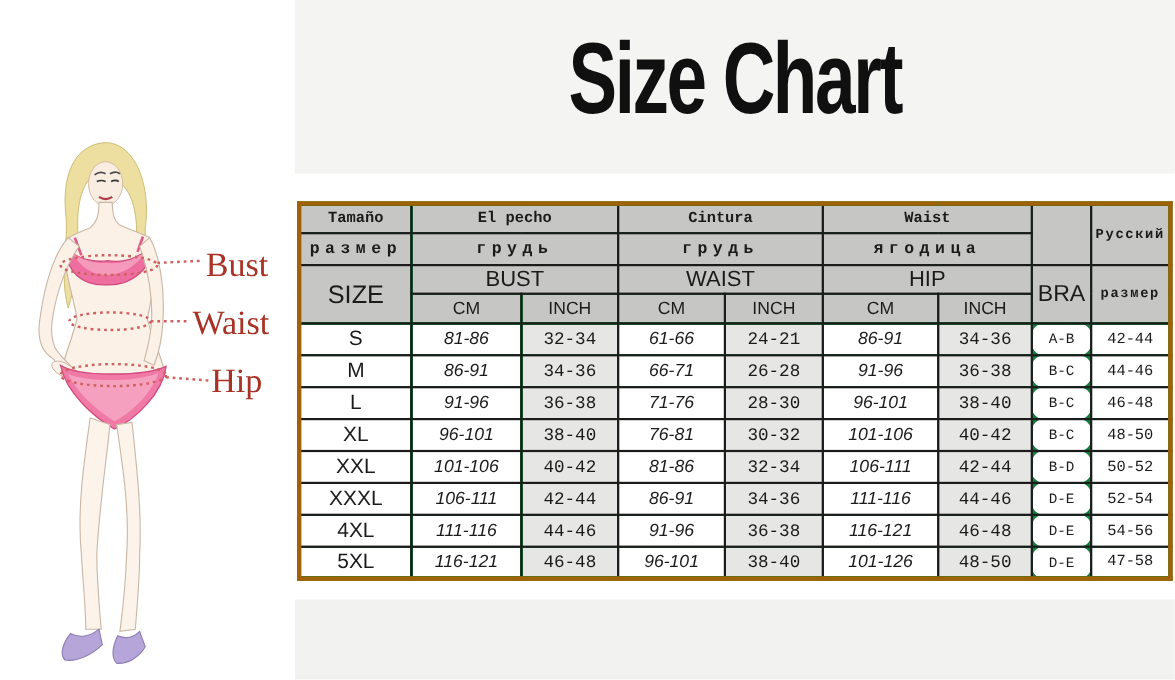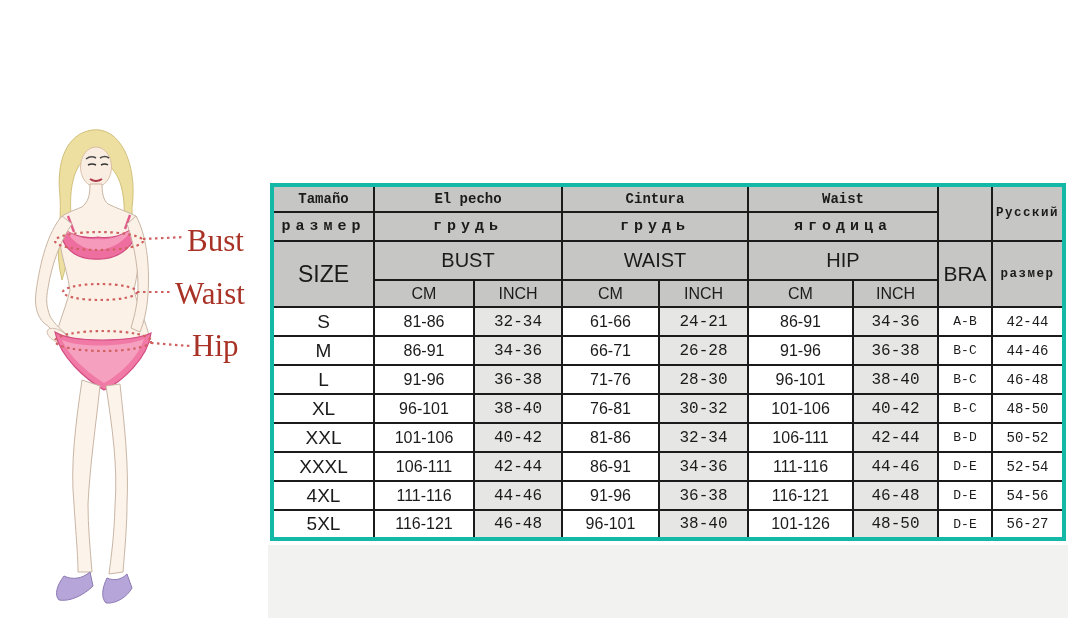--- a/index.html
+++ b/index.html
@@ -46,33 +46,33 @@
   .lbl-bust{left:187px;top:225px;}
   .lbl-waist{left:175px;top:278px;}
   .lbl-hip{left:192px;top:330px;}
   
   table.size-table{
     position:absolute;left:270px;top:183px;
     width:792px;
     border-collapse:collapse;
     table-layout:fixed;
     background:#15803d;
-    border:4px solid #14b8a6;
+    border:4px solid #a16207;
   }
   table.size-table td{
     border:2px solid #1b1b1b;
     text-align:center;
     vertical-align:middle;
     padding:0;
     overflow:hidden;
   }
   
   tr.hr1{height:27px;}
   tr.hr2{height:29px;}
-  tr.hr3{height:39px;}
+  tr.hr3{height:26px;}
   tr.hr4{height:27px;}
   tbody tr{height:29px;}
   .hdr{background:#c6c6c4;}
   .mono-b{
     font-family:"Liberation Mono", monospace;
     font-weight:700;font-size:14px;
   }
   .mono-sp{
     font-family:"Liberation Mono", monospace;
     font-weight:700;font-size:15px;letter-spacing:5px;
@@ -85,39 +85,42 @@
     font-family:"Liberation Mono", monospace;
     font-weight:700;font-size:12.5px;letter-spacing:1.5px;
     text-align:left;line-height:1.2;
     word-break:break-all;
     padding:2px 1px 2px 4px;
     border-left:4px solid #1b1b1b;
   }
   td.thickL{border-left:4px solid #1b1b1b;}
   
   .c-size{font-size:19px;background:#ffffff;}
-  .c-cm{font-size:16px;background:#ffffff;}
+  .c-cm{font-size:16px;background:#ffffff;font-style:italic;}
   .c-inch{
     font-family:"Liberation Mono", monospace;
     font-size:16px;background:#e6e6e4;
   }
   .c-bra{
     font-family:"Liberation Mono", monospace;
-    font-size:13px;background:#ffffff;
+    font-size:13px;background:#ffffff;border-radius:11px;
   }
   .c-ru{
     font-family:"Liberation Mono", monospace;
     font-size:14px;background:#ffffff;
   }
 </style>
 </head>
 <body>
 
 <div class="stage">
 
+  <div class="title-panel">
+    <div class="page-title">Size Chart</div>
+  </div>
 
   <div class="bottom-panel"></div>
 
   <div class="figure-area">
     <svg viewBox="0 0 270 506">
 
       <path d="M92,18 C66,22 56,50 60,85 C62,112 54,140 62,168 C68,150 70,128 72,112 C68,82 72,52 90,44 C112,50 122,64 124,92 C126,124 120,146 128,170 C136,146 132,118 132,96 C138,52 120,14 92,18 Z" fill="#ecdf9f" stroke="#c9b56a" stroke-width="0.8"></path>
 
       <ellipse cx="96" cy="55" rx="15.5" ry="20" fill="#f9ece0" stroke="#d4b49b" stroke-width="0.8"></ellipse>
       <path d="M86,47 q5,-4 10,-1" fill="none" stroke="#4a4a4a" stroke-width="1.6"></path>
@@ -287,17 +290,17 @@
       </tr>
       <tr>
         <td class="c-size">5XL</td>
         <td class="c-cm">116-121</td>
         <td class="c-inch">46-48</td>
         <td class="c-cm">96-101</td>
         <td class="c-inch">38-40</td>
         <td class="c-cm">101-126</td>
         <td class="c-inch">48-50</td>
         <td class="c-bra">D-E</td>
-        <td class="c-ru thickL">56-27</td>
+        <td class="c-ru thickL">47-58</td>
       </tr>
     </tbody>
   </table>
 </div>
 
 </body></html>

